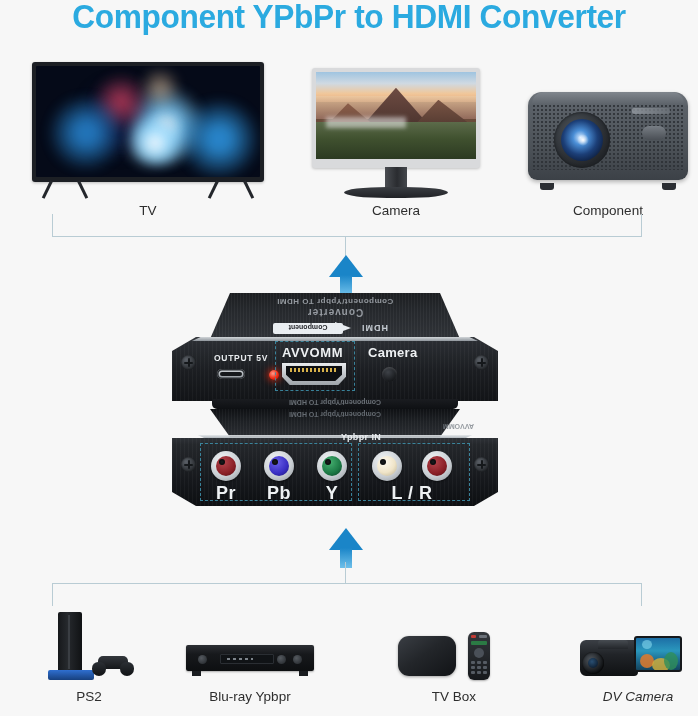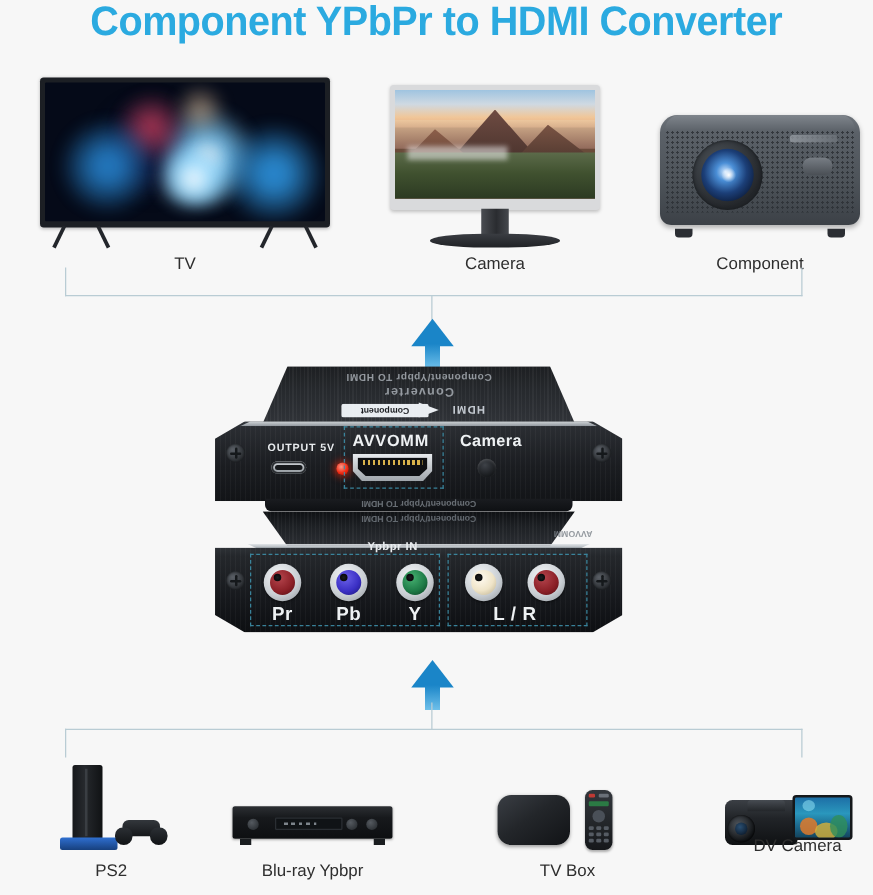--- a/index.html
+++ b/index.html
@@ -291,35 +291,35 @@
     position:absolute;left:0;top:29px;width:326px;height:68px;
     background:linear-gradient(180deg,#2e3237 0%,#24272b 10%,#16181c 62%,#0d0f12 100%);
     clip-path:polygon(0 0, 326px 0, 326px 54px, 302px 68px, 24px 68px, 0 54px);
     overflow:hidden;
   }
   .cb-face:after{
     content:"";position:absolute;inset:0;
     background:repeating-linear-gradient(90deg,rgba(255,255,255,.035) 0 1px,transparent 1px 4px);
   }
   .lbl-ypbpr{
-    position:absolute;color:#e9ecef;font-size:9px;font-weight:bold;letter-spacing:.4px;
+    position:absolute;color:#e9ecef;font-size:9px;font-weight:bold;letter-spacing:.4px;margin-left:47px;
   }
   .rca{position:absolute;width:30px;height:30px;border-radius:50%;
     background:radial-gradient(circle at 40% 32%,#f4f6f7,#c9ced3 58%,#8b9196 100%);
     box-shadow:0 1px 2px rgba(0,0,0,.5);
   }
   .rca-in{
     position:absolute;left:5px;top:5px;width:20px;height:20px;border-radius:50%;
   }
   .rca-hole{
     position:absolute;left:8px;top:8px;width:6px;height:6px;border-radius:50%;
     background:radial-gradient(circle,#1b1d20,#000);
   }
   .rca-lbl{
-    position:absolute;color:#eef1f3;font-size:15px;font-weight:bold;letter-spacing:.5px;
+    position:absolute;color:#eef1f3;font-size:18px;font-weight:bold;letter-spacing:.5px;
     text-align:center;
   }
 
   
   .ps2{position:absolute;left:34px;top:612px;width:110px;height:70px;}
   .ps2-body{
     position:absolute;left:24px;top:0;width:24px;height:60px;
     background:linear-gradient(90deg,#16181b 0%,#26292d 40%,#101214 100%);
     border-radius:2px;
   }
@@ -606,15 +606,15 @@
     </div>
     <div class="cam-screen">
       <div class="cam-img">
         <div style="position:absolute;left:4px;top:16px;width:14px;height:14px;border-radius:50%;background:#e07a2a;opacity:.85;"></div>
         <div style="position:absolute;left:16px;top:20px;width:18px;height:14px;border-radius:50%;background:#d8b23a;opacity:.8;"></div>
         <div style="position:absolute;left:28px;top:14px;width:14px;height:18px;border-radius:50%;background:#2f8f5a;opacity:.8;"></div>
         <div style="position:absolute;left:6px;top:2px;width:10px;height:9px;border-radius:50%;background:#86d8ef;opacity:.6;"></div>
       </div>
     </div>
   </div>
-  <div class="devlabel" style="left:578px;top:669px;width:120px;">DV Camera</div>
+  <div class="devlabel" style="left:578px;top:689px;width:120px;font-style:italic;">DV Camera</div>
 
 </div>
 
 </body></html>

